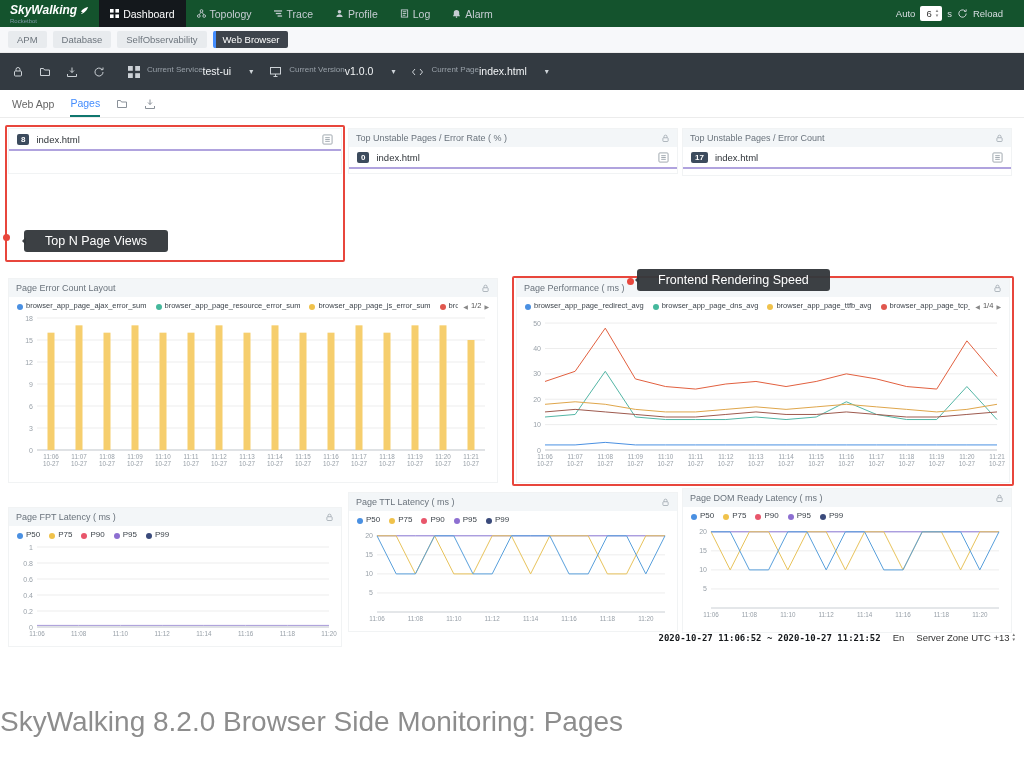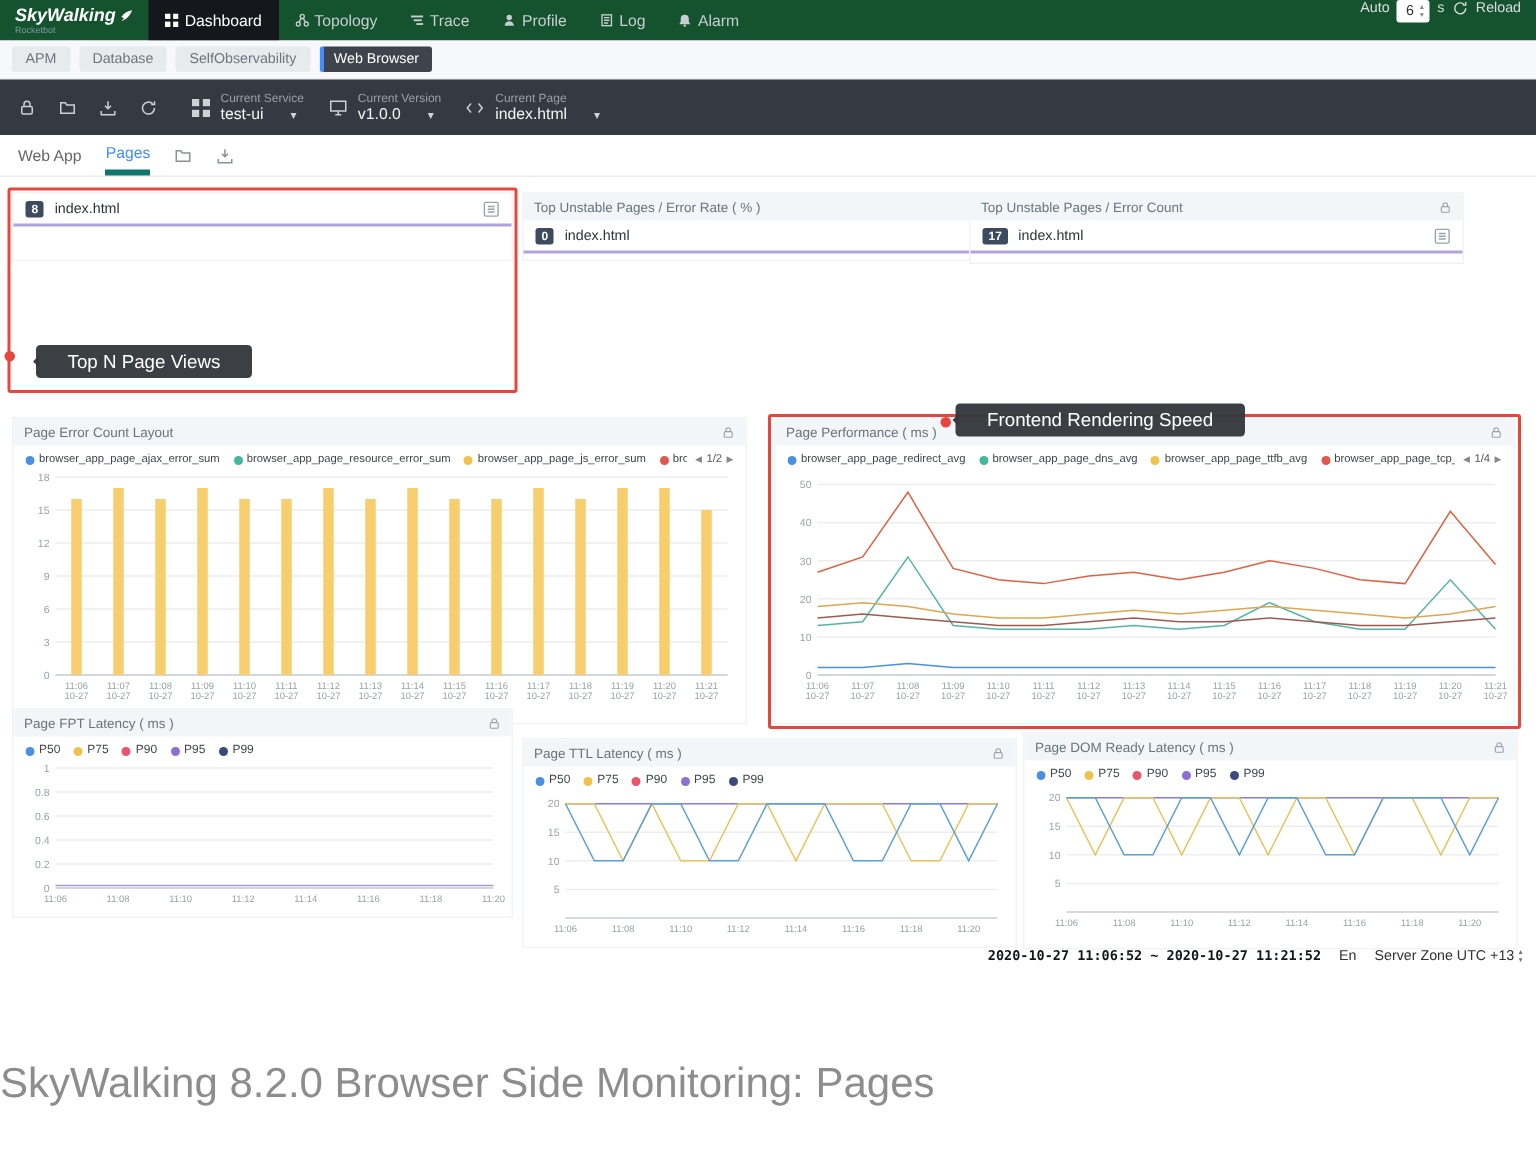--- a/index.html
+++ b/index.html
@@ -9,42 +9,42 @@
   
   .navbar{position:absolute;top:0;left:0;right:0;height:27px;background:#14532d;display:flex;align-items:stretch;color:#c6cdd3;z-index:5}
   .brand{display:flex;flex-direction:column;justify-content:center;padding:0 10px;cursor:pointer}
   .brand-top{display:flex;align-items:center;gap:3px}
   .brand-name{font-weight:bold;font-style:italic;font-size:12px;color:#fff}
   .brand-logo{color:#fff}
   .brand-sub{font-size:6px;color:#7f98a8;margin-top:1px}
   .nav-items{display:flex;align-items:stretch}
   .nav-item{display:flex;align-items:center;gap:4px;padding:0 11px;font-size:10.5px;cursor:pointer}
   .nav-item.active{background:#14181c;color:#fff}
-  .nav-right{margin-left:auto;display:flex;align-items:flex-start;gap:5px;padding-right:10px;font-size:9.5px;color:#d8dde2}
+  .nav-right{margin-left:auto;display:flex;align-items:center;gap:5px;padding-right:21px;font-size:9.5px;color:#d8dde2}
   .spinner{background:#fff;color:#333;border-radius:2px;height:15px;display:flex;align-items:center;padding:0 3px 0 6px;gap:3px;cursor:pointer}
   .spin-arrows{display:flex;flex-direction:column;font-size:4.5px;color:#888;line-height:1.1}
 
   
   .tabrow{position:absolute;top:27px;left:0;right:0;height:26px;background:#f7f8fa;display:flex;align-items:center;gap:6px;padding:0 8px;border-bottom:1px solid #ececec;z-index:5}
   .tab-btn{font-size:9.5px;color:#6d757d;background:#e8ebee;border-radius:2px;padding:3px 9px;cursor:pointer}
   .tab-btn.active{background:#3e444c;color:#fff;border-left:3px solid #448dfe;padding-left:7px}
 
   
   .toolbar{position:absolute;top:53px;left:0;right:0;height:37px;background:#333a41;display:flex;align-items:center;color:#ccd1d6;padding:0 4px;z-index:5}
   .tool-icon{width:27px;height:27px;display:flex;align-items:center;justify-content:center;cursor:pointer}
   .selector{display:flex;align-items:center;gap:7px;margin-left:16px;cursor:pointer}
-  .sel-txt{display:flex;flex-direction:column;line-height:1.15}
+  .sel-txt{display:flex;line-height:1.15}
   .sel-label{font-size:8px;color:#98a0a8}
   .sel-value{font-size:10.5px;color:#f2f4f6;display:flex;align-items:center;gap:18px}
   .chev{font-size:8px;color:#cfd4d9}
 
   
   .subtabs{position:absolute;top:90px;left:0;right:0;height:28px;background:#fff;display:flex;align-items:center;gap:16px;padding:0 12px;border-bottom:1px solid #ececec;z-index:5}
   .subtab{font-size:10.5px;color:#666;cursor:pointer;height:100%;display:flex;align-items:center}
-  .subtab.active{color:#448dfe;border-bottom:4px solid #0f766e}
+  .subtab.active{color:#448dfe;border-bottom:2px solid #0f766e}
   .subtab-icon{color:#8a9199;cursor:pointer;display:flex;align-items:center}
 
   
   .panel{position:absolute;background:#fff;border:1px solid #f1f3f4}
   .panel-header{height:18px;background:#f3f6f8;display:flex;align-items:center;justify-content:space-between;padding:0 7px;font-size:9px;color:#6a737c}
   .lock{color:#9aa3ab;cursor:pointer;display:flex;align-items:center}
   .hot-row{display:flex;align-items:center;gap:7px;padding:5px 8px 4px}
   .badge{background:#3c4b5d;color:#fff;font-size:8px;font-weight:bold;border-radius:2px;padding:1px 4px;min-width:12px;text-align:center}
   .hot-name{font-size:9.5px;color:#2e3338;flex:1;cursor:pointer}
   .list-icon{color:#9aa3ab;cursor:pointer;display:flex;align-items:center}
@@ -274,21 +274,21 @@
       <span class="list-icon">
           <svg width="11" height="11" viewBox="0 0 12 12" fill="none" stroke="currentColor">
             <rect x="1" y="1" width="10" height="10" rx="1"></rect>
             <path d="M3.5 4h5M3.5 6h5M3.5 8h5"></path>
           </svg>
         </span>
     </div>
     <div class="purple-line"></div>
   </section>
 
-  <section class="panel" style="left:646px;top:128px;width:330px;height:48px">
+  <section class="panel" style="left:682px;top:128px;width:330px;height:48px">
     <div class="panel-header">
       <span>Top Unstable Pages / Error Count</span>
       <span class="lock">
           <svg width="9" height="9" viewBox="0 0 12 12" fill="none" stroke="currentColor">
             <rect x="2.5" y="5" width="7" height="5" rx="1"></rect>
             <path d="M4 5V3.5a2 2 0 0 1 4 0V5"></path>
           </svg>
         </span>
     </div>
     <div class="hot-row">
@@ -488,21 +488,21 @@
         <text x="480" y="148" text-anchor="middle" font-size="6.3" fill="#98a0a8">11:21</text>
         <text x="480" y="155" text-anchor="middle" font-size="6.3" fill="#98a0a8">10-27</text>
         <polyline points="28,70.46153846153845 58.13333333333333,60.30769230769231 88.26666666666667,17.153846153846146 118.4,67.92307692307692 148.53333333333333,75.53846153846155 178.66666666666666,78.07692307692307 208.8,73 238.93333333333334,70.46153846153845 269.06666666666666,75.53846153846155 299.2,70.46153846153845 329.3333333333333,62.846153846153854 359.46666666666664,67.92307692307692 389.6,75.53846153846155 419.73333333333335,78.07692307692307 449.8666666666667,29.846153846153854 480,65.38461538461539" fill="none" stroke="#e2603f" stroke-width="1"></polyline>
         <polyline points="28,106 58.13333333333333,103.46153846153845 88.26666666666667,60.30769230769231 118.4,106 148.53333333333333,108.53846153846153 178.66666666666666,108.53846153846153 208.8,108.53846153846153 238.93333333333334,106 269.06666666666666,108.53846153846153 299.2,106 329.3333333333333,90.76923076923077 359.46666666666664,103.46153846153845 389.6,108.53846153846153 419.73333333333335,108.53846153846153 449.8666666666667,75.53846153846155 480,108.53846153846153" fill="none" stroke="#53b6a5" stroke-width="1"></polyline>
         <polyline points="28,93.3076923076923 58.13333333333333,90.76923076923077 88.26666666666667,93.3076923076923 118.4,98.38461538461539 148.53333333333333,100.92307692307693 178.66666666666666,100.92307692307693 208.8,98.38461538461539 238.93333333333334,95.84615384615384 269.06666666666666,98.38461538461539 299.2,95.84615384615384 329.3333333333333,93.3076923076923 359.46666666666664,95.84615384615384 389.6,98.38461538461539 419.73333333333335,100.92307692307693 449.8666666666667,98.38461538461539 480,93.3076923076923" fill="none" stroke="#dfa64b" stroke-width="1"></polyline>
         <polyline points="28,100.92307692307693 58.13333333333333,98.38461538461539 88.26666666666667,100.92307692307693 118.4,103.46153846153845 148.53333333333333,106 178.66666666666666,106 208.8,103.46153846153845 238.93333333333334,100.92307692307693 269.06666666666666,103.46153846153845 299.2,103.46153846153845 329.3333333333333,100.92307692307693 359.46666666666664,103.46153846153845 389.6,106 419.73333333333335,106 449.8666666666667,103.46153846153845 480,100.92307692307693" fill="none" stroke="#9e5a4e" stroke-width="1"></polyline>
         <polyline points="28,133.92307692307693 58.13333333333333,133.92307692307693 88.26666666666667,131.3846153846154 118.4,133.92307692307693 148.53333333333333,133.92307692307693 178.66666666666666,133.92307692307693 208.8,133.92307692307693 238.93333333333334,133.92307692307693 269.06666666666666,133.92307692307693 299.2,133.92307692307693 329.3333333333333,133.92307692307693 359.46666666666664,133.92307692307693 389.6,133.92307692307693 419.73333333333335,133.92307692307693 449.8666666666667,133.92307692307693 480,133.92307692307693" fill="none" stroke="#4a90e2" stroke-width="1"></polyline>
       </svg>
   </section>
 
-  <section class="panel" style="left:8px;top:472px;width:334px;height:140px">
+  <section class="panel" style="left:8px;top:507px;width:334px;height:140px">
     <div class="panel-header">
       <span>Page FPT Latency ( ms )</span>
       <span class="lock">
           <svg width="9" height="9" viewBox="0 0 12 12" fill="none" stroke="currentColor">
             <rect x="2.5" y="5" width="7" height="5" rx="1"></rect>
             <path d="M4 5V3.5a2 2 0 0 1 4 0V5"></path>
           </svg>
         </span>
     </div>
     <div class="legend-row">

